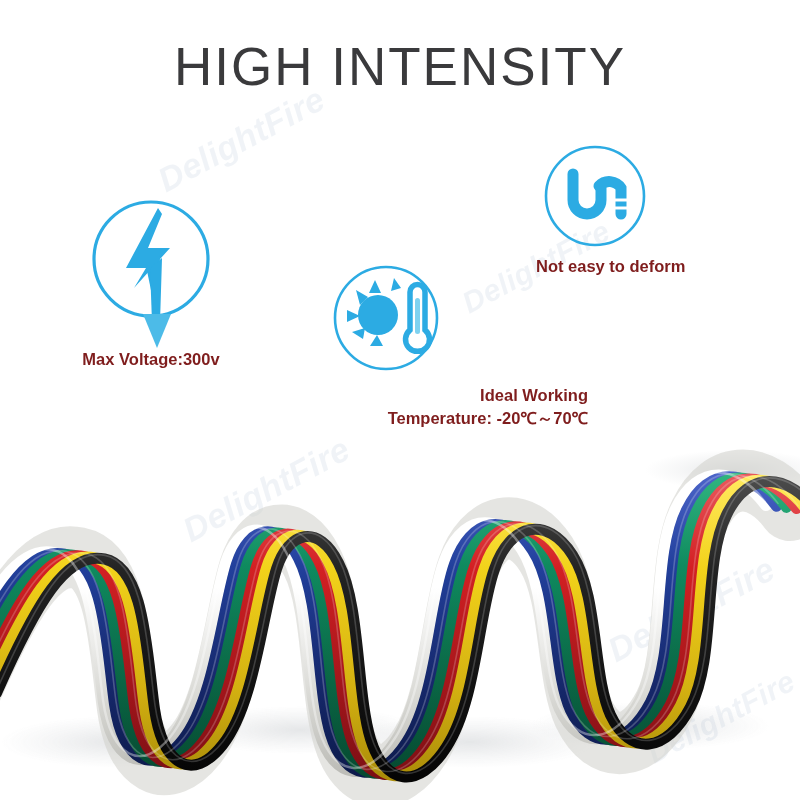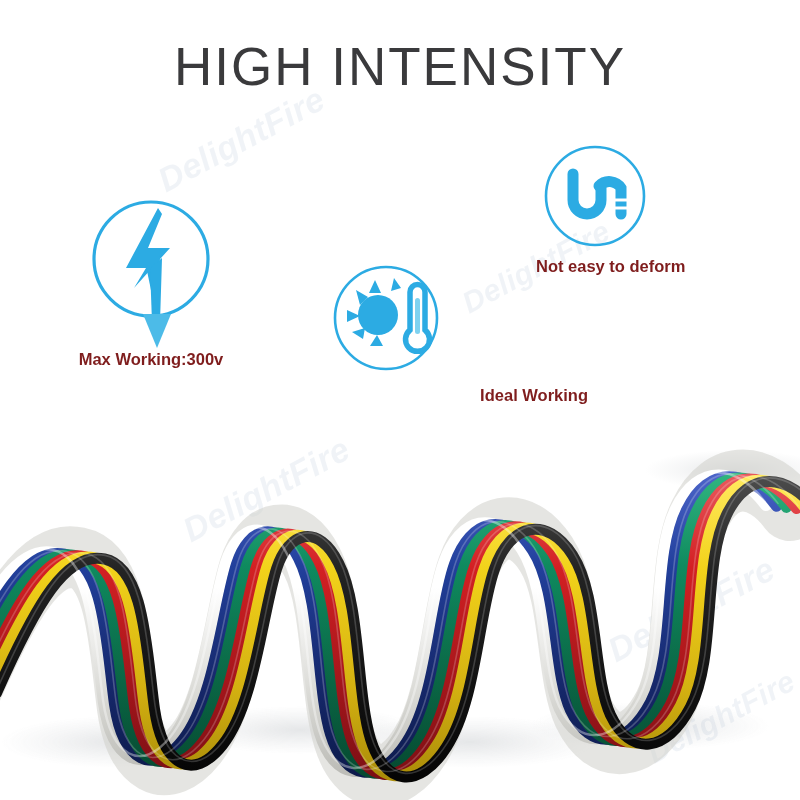--- a/index.html
+++ b/index.html
@@ -190,21 +190,21 @@
         <circle cx="63" cy="63" r="57" fill="none" stroke="#2cabe3" stroke-width="3.2"></circle>
 
         <path d="M 70,12 L 38,72 L 58,72 L 46,92
                  L 82,52 L 60,52 L 74,18 Z" fill="#2cabe3"></path>
         <path d="M 58,70 L 72,58 L 70,128 L 70,128 Z" fill="#2cabe3"></path>
         <path d="M 62,72 L 74,62 L 72,126 L 64,126 Z" fill="#2cabe3"></path>
         <path d="M 55,118 L 83,118 L 69,152 Z" fill="#4cbbe8"></path>
       </svg>
     </div>
     <div class="feat-label center">
-      <div>Max Working:300v</div>
+      <div>Max Voltage:300v</div>
     </div>
   </div>
 
   <div class="feature" id="feat-temp">
     <div class="icon-circle">
       <svg width="112" height="112" viewBox="0 0 112 112">
         <circle cx="56" cy="56" r="51" fill="none" stroke="#2cabe3" stroke-width="2.6"></circle>
 
         <g fill="#2cabe3">
           <path d="M45,18 l6,13 -12,0 Z"></path>
@@ -219,20 +219,21 @@
 
         <g fill="none" stroke="#2cabe3" stroke-width="5.5" stroke-linecap="round">
           <path d="M80,30 a7.5,7.5 0 0 1 15,0 l0,38 a12,12 0 1 1 -15,0 Z"></path>
         </g>
         <rect x="85" y="36" width="5" height="36" rx="2.5" fill="#7fd2f0"></rect>
         <circle cx="87.5" cy="79" r="7" fill="#ffffff"></circle>
       </svg>
     </div>
     <div class="feat-label center">
       <div>Ideal Working</div>
+      <div>Temperature: -20℃～70℃</div>
     </div>
   </div>
 
   <div class="feature" id="feat-deform">
     <div class="icon-circle">
       <svg width="108" height="108" viewBox="0 0 108 108">
         <circle cx="54" cy="54" r="49" fill="none" stroke="#2cabe3" stroke-width="2.6"></circle>
 
         <path d="M32,32 L32,58 a14,14 0 0 0 28,0 L60,45" fill="none" stroke="#2cabe3" stroke-width="11" stroke-linecap="round"></path>
 

